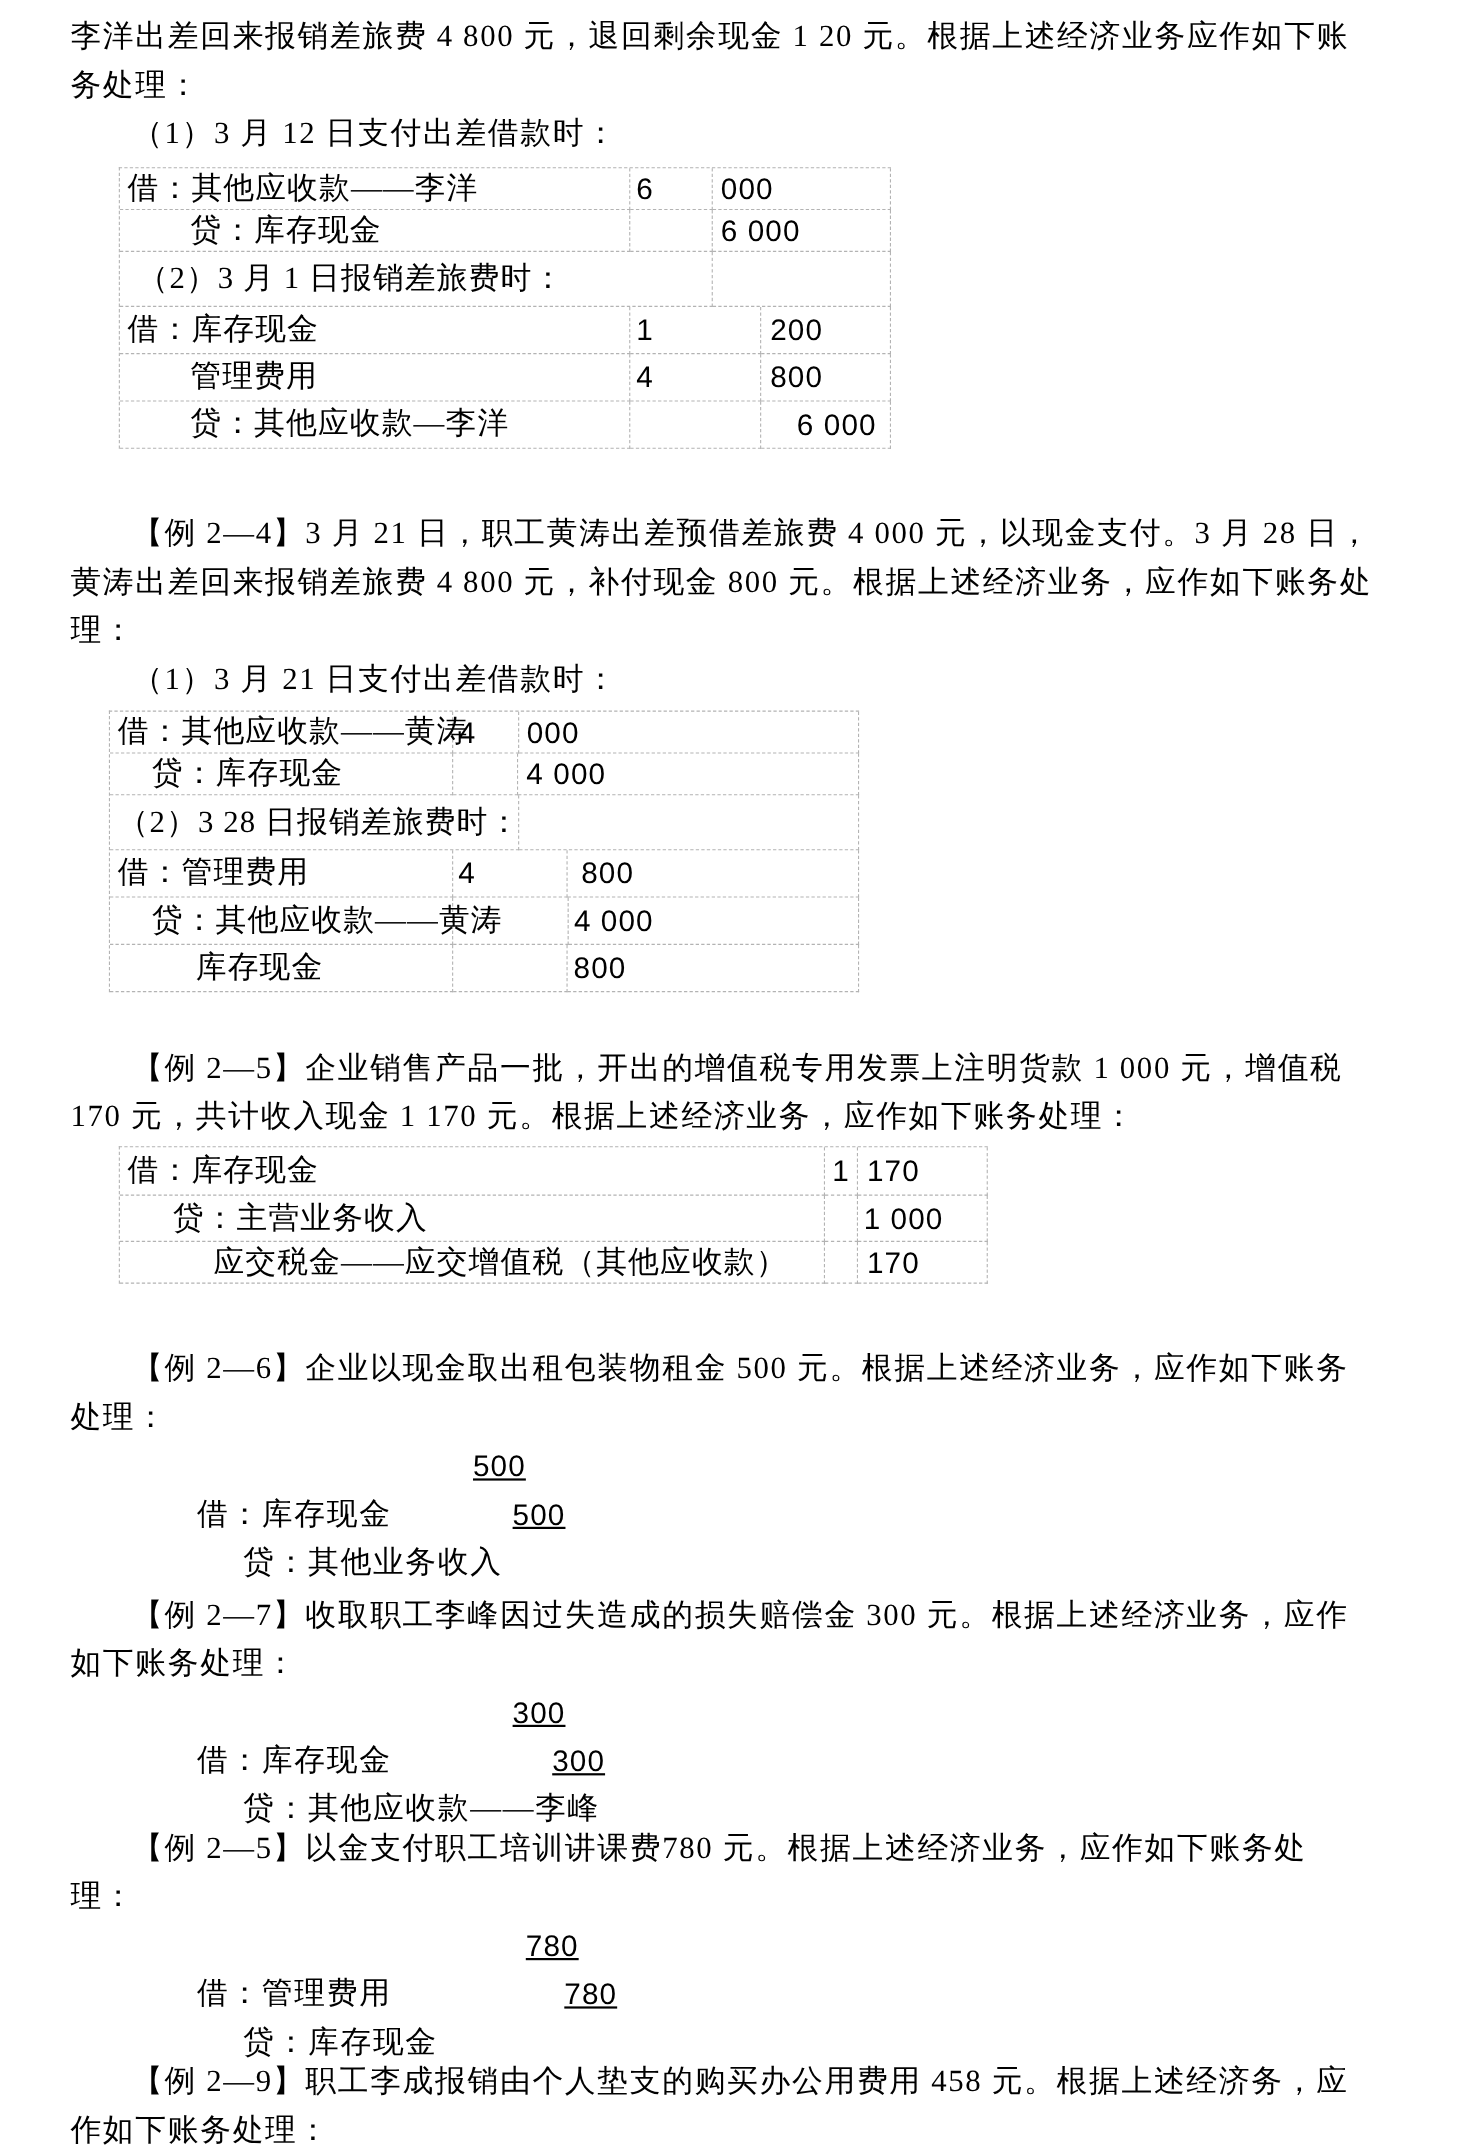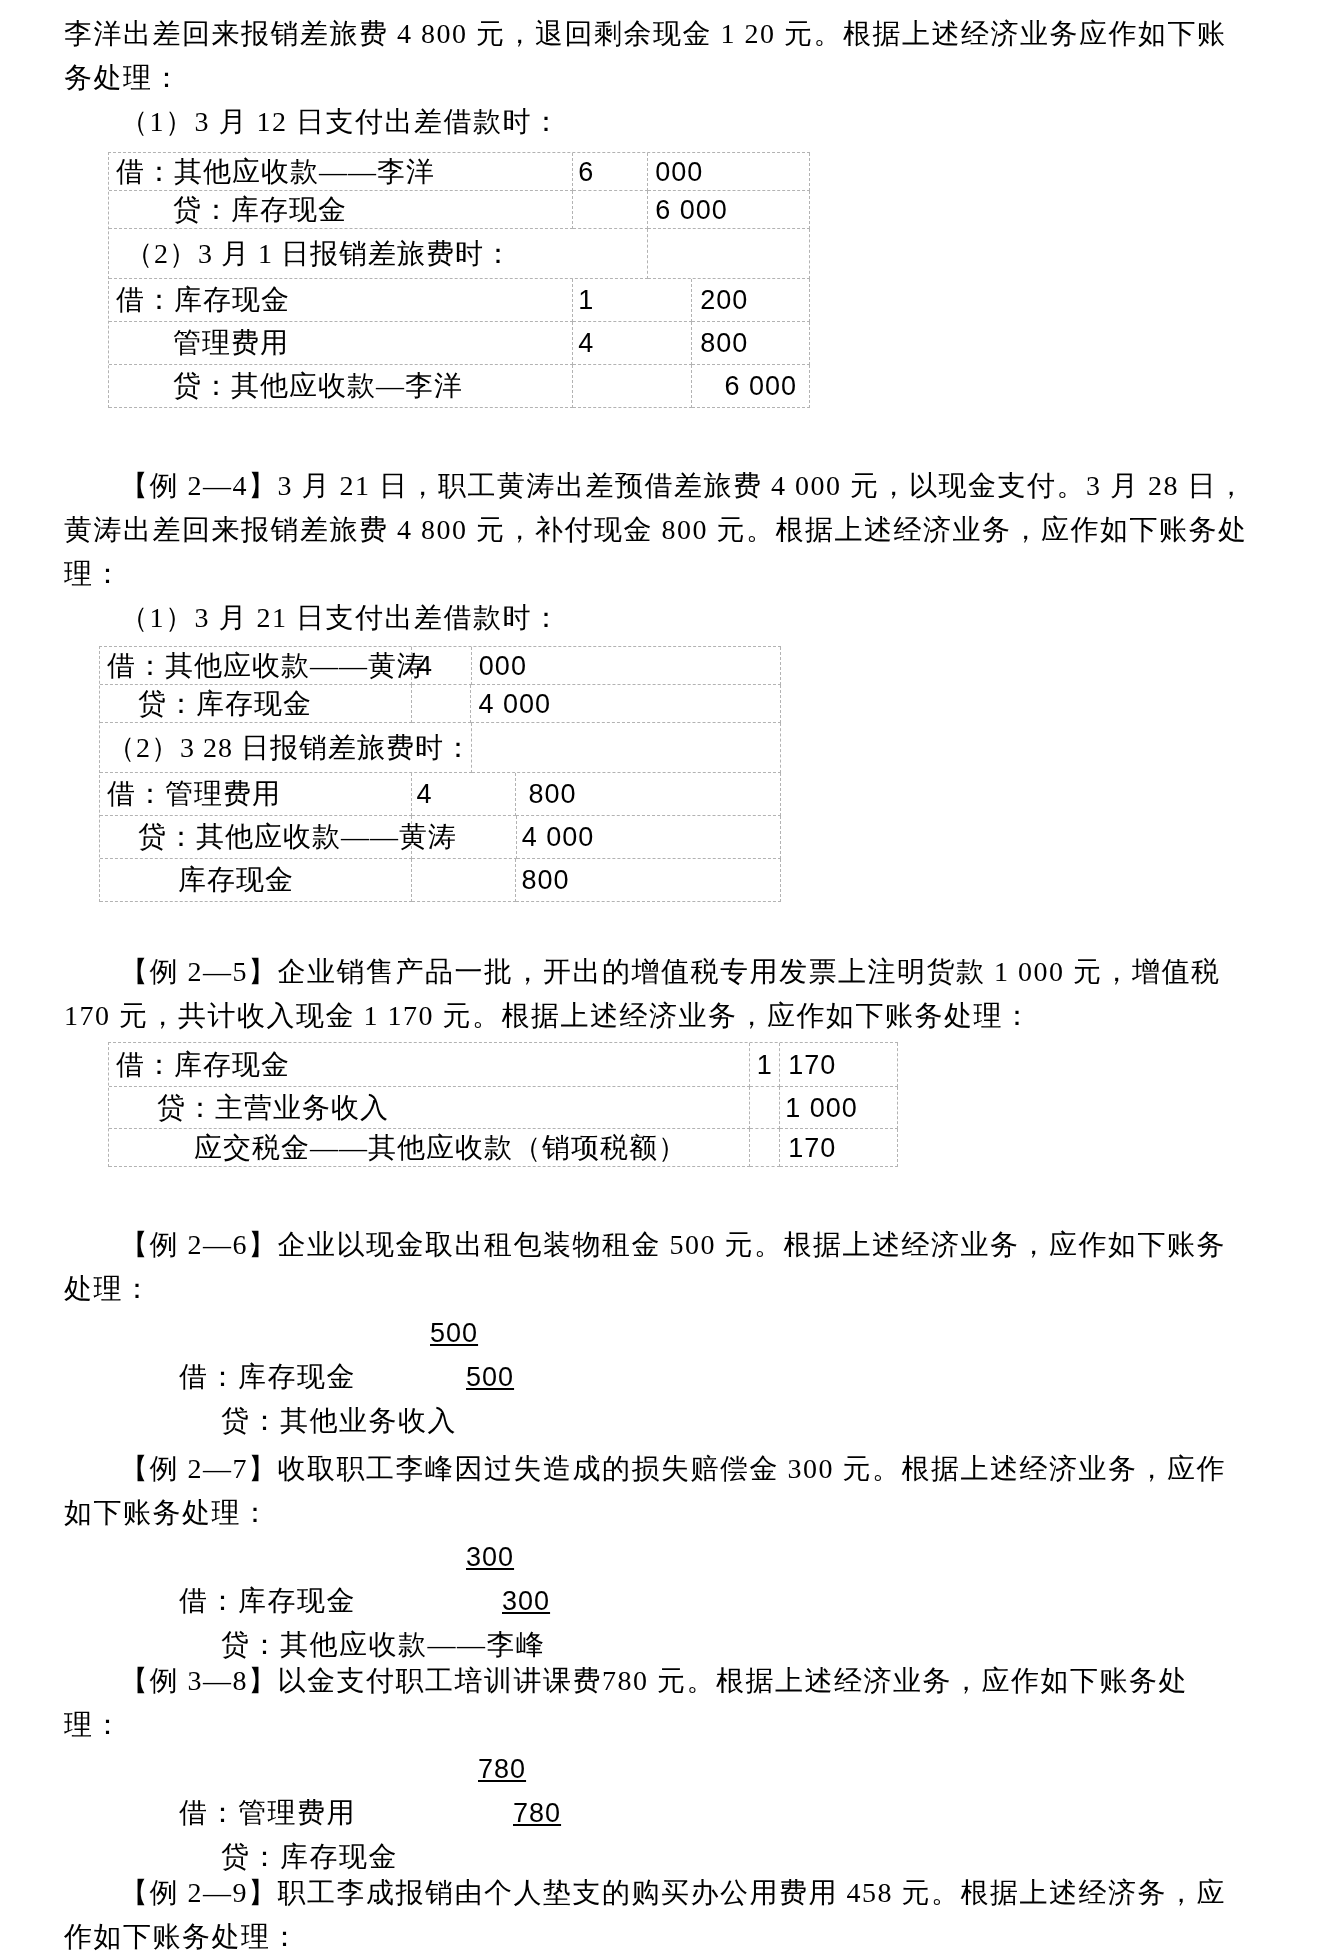--- a/index.html
+++ b/index.html
@@ -127,21 +127,21 @@
       <div class="tc h44 pl7  t3c1">借：库存现金</div>
       <div class="tc h44 ctr  t3c2 num">1</div>
       <div class="tc h44 pl8  t3c3 num">170</div>
     </div>
     <div class="trow">
       <div class="tc h42 pl48 t3c1">贷：主营业务收入</div>
       <div class="tc h42 ctr  t3c2 num"></div>
       <div class="tc h42 pl5  t3c3 num">1 000</div>
     </div>
     <div class="trow">
-      <div class="tc h38 pl85 t3c1">应交税金——其他应收款（销项税额）</div>
+      <div class="tc h38 pl85 t3c1">应交税金——应交增值税（其他应收款）</div>
       <div class="tc h38 ctr  t3c2 num"></div>
       <div class="tc h38 pl8  t3c3 num">170</div>
     </div>
   </div>
 
   <div class="mt56">
     <div class="line tindent">【例 2—6】企业以现金取出租包装物租金 500 元。根据上述经济业务，应作如下账务</div>
     <div class="line">处理：</div>
     <div class="entry pl64">
       <span>借：库存现金</span>
@@ -160,21 +160,21 @@
       <span>借：库存现金</span>
       <span class="amt num" style="left:402px">300</span>
     </div>
     <div class="entry" style="padding-left:106px">
       <span>贷：其他应收款——李峰</span>
       <span class="amt num" style="left:438px">300</span>
     </div>
   </div>
 
   <div class="mt36">
-    <div class="line tindent">【例 3—8】以金支付职工培训讲课费780 元。根据上述经济业务，应作如下账务处</div>
+    <div class="line tindent">【例 2—5】以金支付职工培训讲课费780 元。根据上述经济业务，应作如下账务处</div>
     <div class="line">理：</div>
     <div class="entry pl64">
       <span>借：管理费用</span>
       <span class="amt num" style="left:414px">780</span>
     </div>
     <div class="entry" style="padding-left:106px">
       <span>贷：库存现金</span>
       <span class="amt num" style="left:449px">780</span>
     </div>
   </div>

